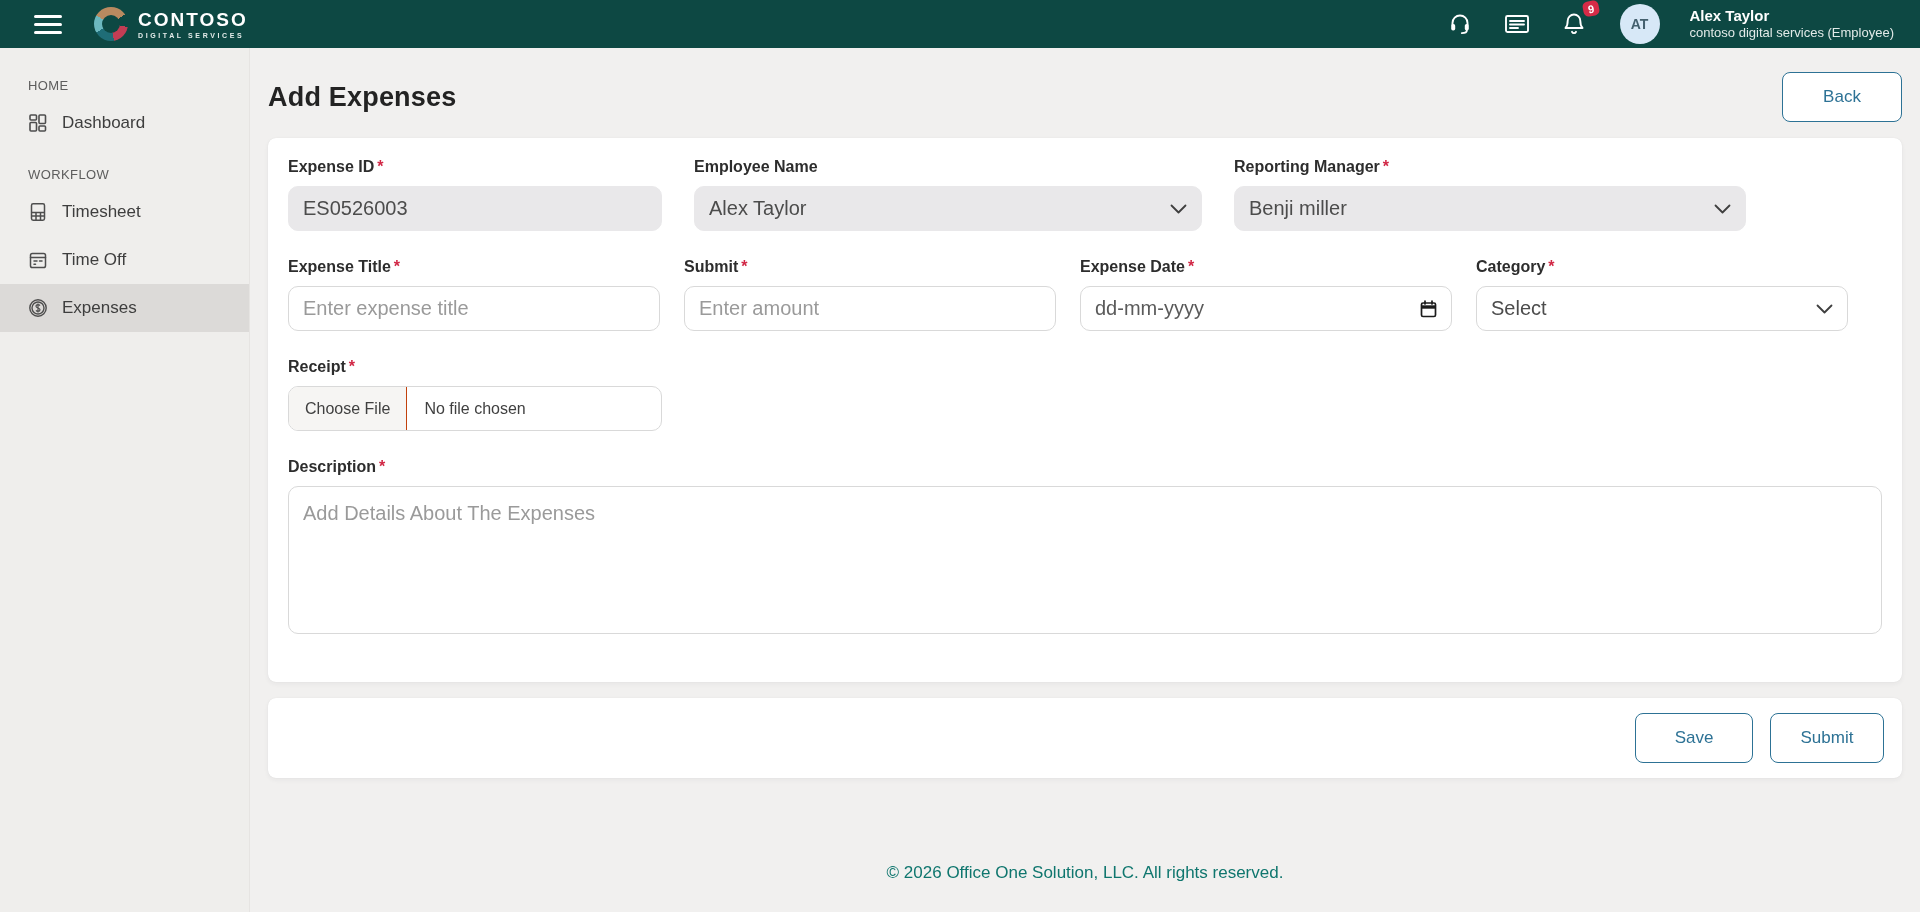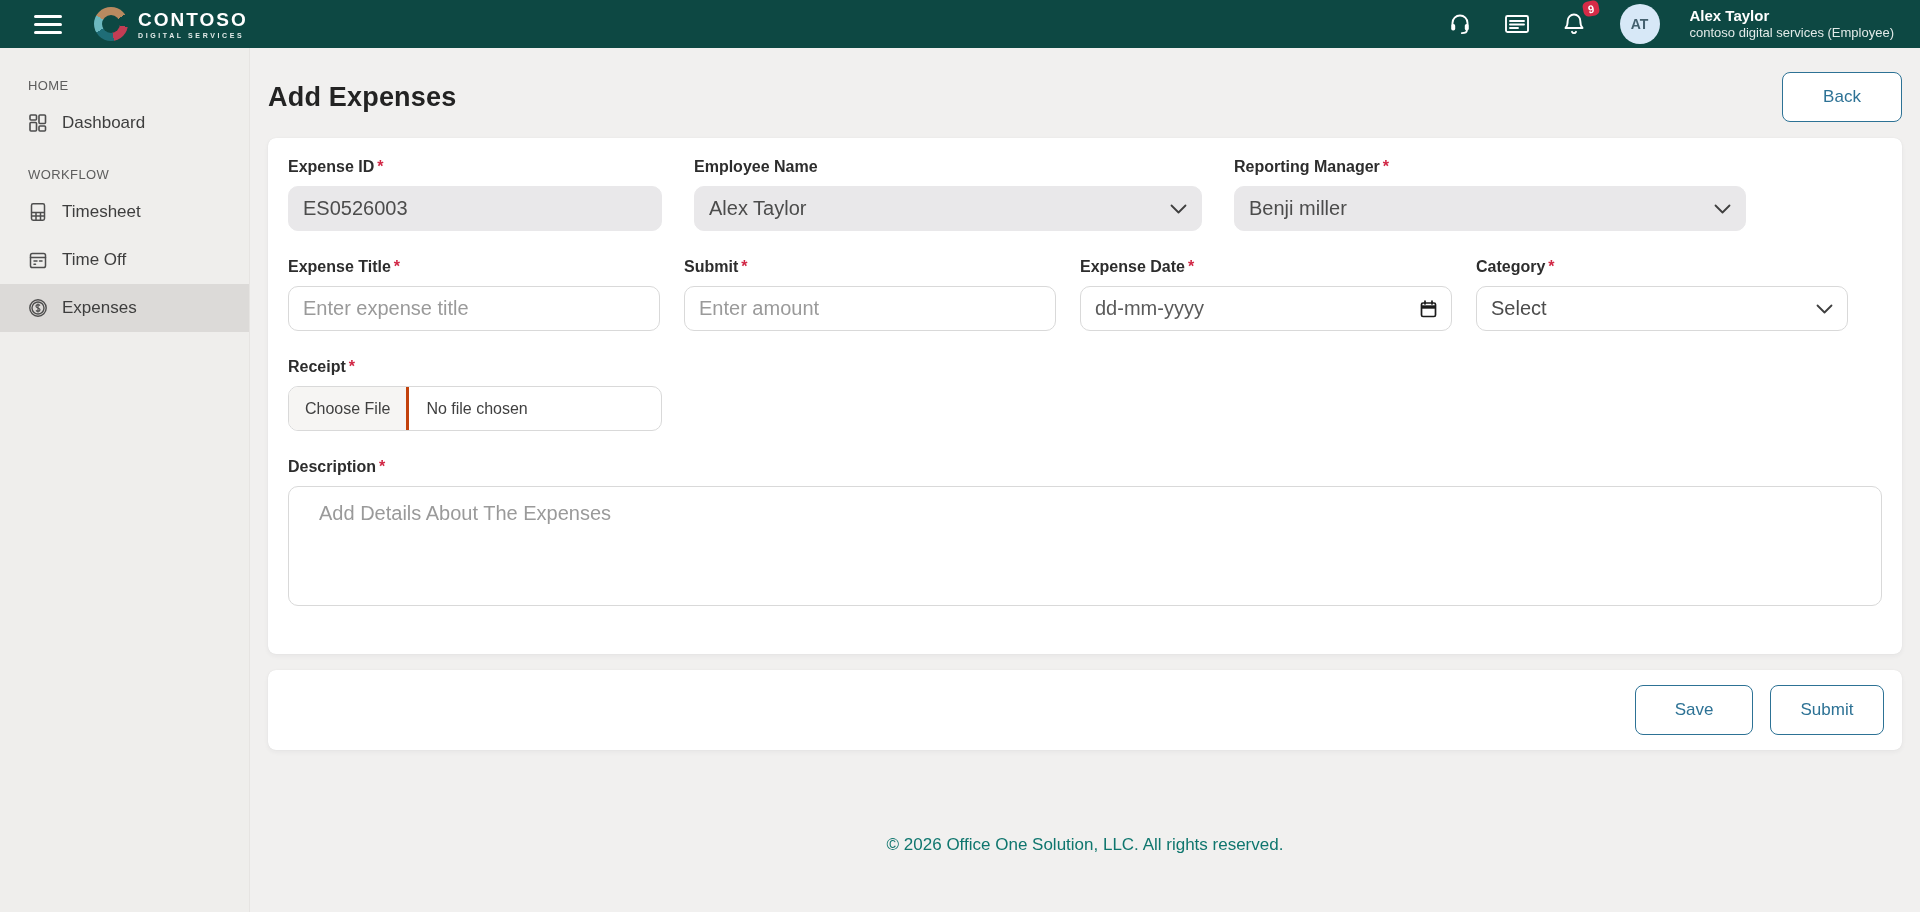--- a/index.html
+++ b/index.html
@@ -58,24 +58,24 @@
   .req { color:#d12745; margin-left:3px; }
   .inp { height:45px; width:100%; border:1px solid #d9d9d9; border-radius:10px; background:#fff;
     font-size:20px; color:#4c4c4c; padding:0 14px; font-family:inherit; outline:none; }
   .inp::placeholder { color:#9a9a9a; }
   .inp.disabled { background:#e9e8ea; border-color:#e9e8ea; }
   .boxfield { display:flex; align-items:center; justify-content:space-between; cursor:pointer; }
   .boxfield .val { color:#4c4c4c; }
   .datebox .val { color:#5a5a5a; }
   .filebox { width:374px; height:45px; border:1px solid #d9d9d9; border-radius:10px; background:#fff;
     display:flex; overflow:hidden; font-size:16px; cursor:pointer; }
-  .file-btn { background:#f6f5f3; border-right:3px solid #c2410c; display:flex; align-items:center;
+  .file-btn { background:#f6f5f3; border-right:1px solid #c2410c; display:flex; align-items:center;
     padding:0 16px; color:#404040; }
   .file-status { display:flex; align-items:center; padding:0 17px; color:#404040; }
-  textarea.inp { height:120px; padding:12px 30px; resize:none; display:block; line-height:1.4; }
+  textarea.inp { height:148px; padding:12px 14px; resize:none; display:block; line-height:1.4; }
 
   .action-card { margin-top:16px; height:80px; display:flex; align-items:center;
     justify-content:flex-end; gap:17px; padding:0 18px; }
 
   .footer { margin-top:85px; text-align:center; font-size:17px; color:#0f766e; }
 </style>
 </head>
 <body>
 
 <header class="topbar">

